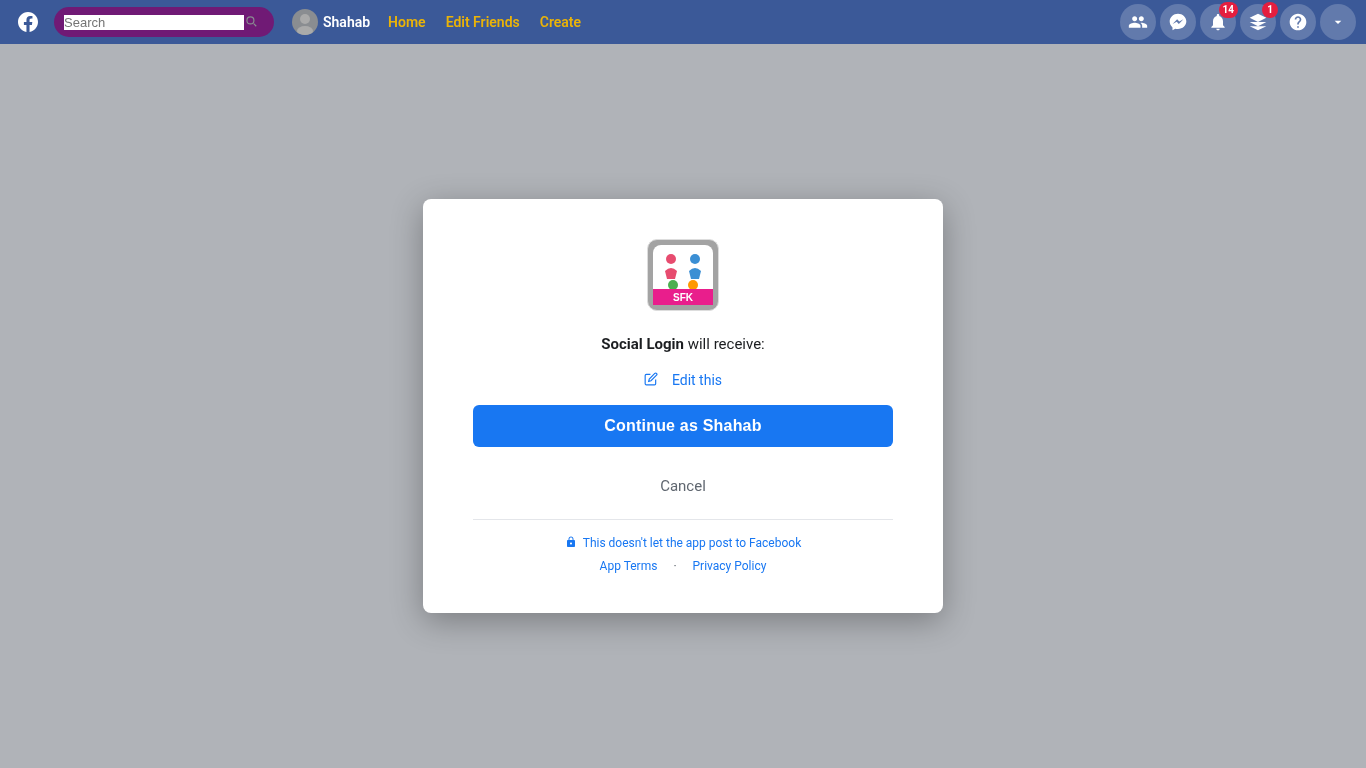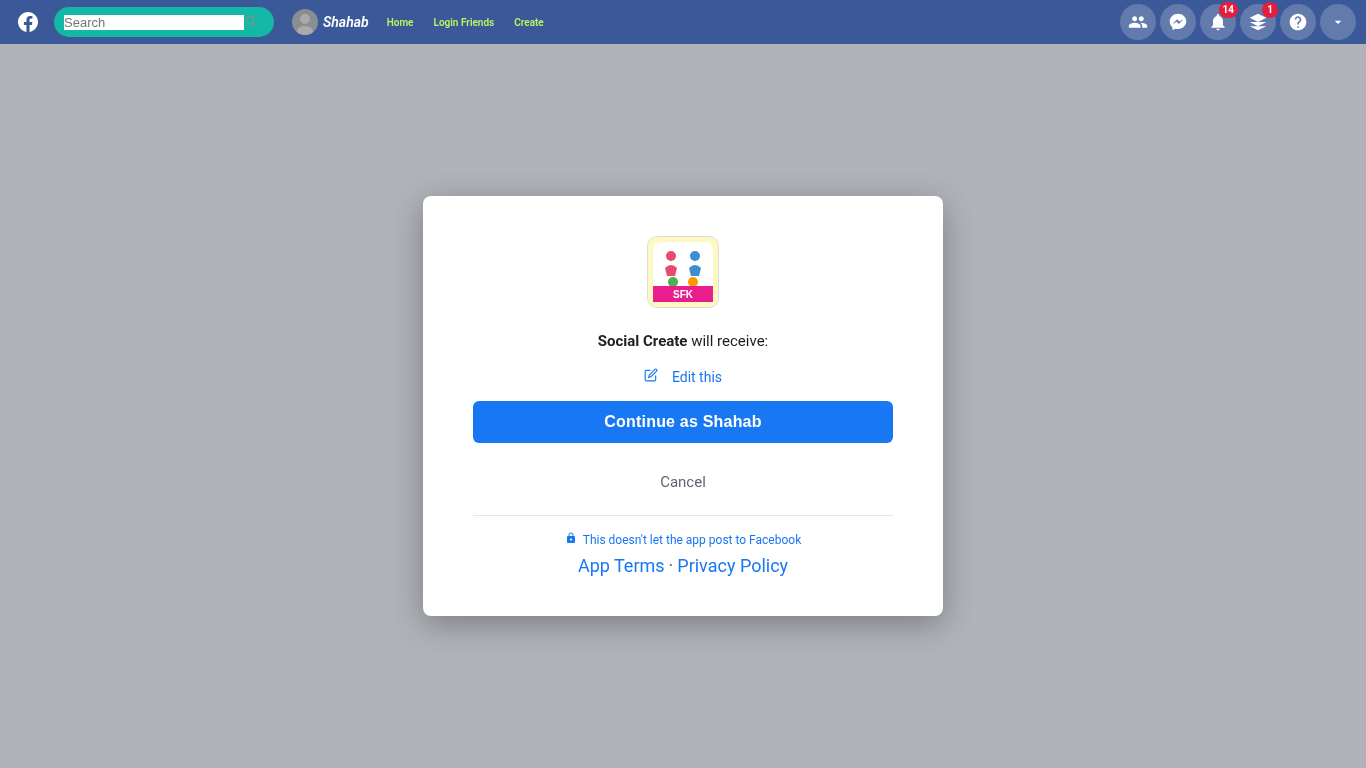--- a/index.html
+++ b/index.html
@@ -27,21 +27,21 @@
       justify-content: center;
       color: white;
       font-size: 22px;
       font-weight: bold;
       font-family: Georgia, serif;
       flex-shrink: 0;
     }
     .search-bar {
       display: flex;
       align-items: center;
-      background: #14b8a6;
+      background: #701a75;
       border-radius: 20px;
       padding: 0 10px;
       height: 30px;
       width: 220px;
     }
     .search-bar input {
       border: none;
       outline: none;
       font-size: 13px;
       width: 180px;
@@ -52,43 +52,42 @@
       font-size: 14px;
     }
     .nav-user {
       display: flex;
       align-items: center;
       gap: 5px;
       color: white;
       font-size: 14px;
       font-weight: 600;
       margin-left: 10px;
-      font-style: italic;
     }
     .nav-user .avatar {
       width: 26px;
       height: 26px;
       border-radius: 50%;
       background: #8a8d91;
       overflow: hidden;
       display: flex;
       align-items: center;
       justify-content: center;
       font-size: 14px;
     }
     .nav-links {
       display: flex;
       align-items: center;
       gap: 20px;
       margin-left: 10px;
     }
     .nav-links a {
-      color: #bef264;
+      color: #eab308;
       text-decoration: none;
-      font-size: 10px;
+      font-size: 14px;
       font-weight: 600;
     }
     .nav-icons {
       display: flex;
       align-items: center;
       gap: 4px;
       margin-left: auto;
     }
     .nav-icon-btn {
       width: 36px;
@@ -142,21 +141,21 @@
       box-shadow: 0 8px 32px rgba(0,0,0,0.3);
     }
 
     
     .sfk-logo {
       width: 72px;
       height: 72px;
       margin-bottom: 22px;
       border-radius: 10px;
       overflow: hidden;
-      background: #fef9c3;
+      background: #a3a3a3;
       border: 1px solid #ddd;
       display: flex;
       align-items: center;
       justify-content: center;
       flex-direction: column;
       padding: 4px;
     }
     .sfk-icon {
       width: 60px;
       height: 60px;
@@ -224,22 +223,22 @@
       font-size: 12px;
       margin-bottom: 8px;
     }
     .lock-icon {
       font-size: 13px;
     }
 
     .footer-links {
       display: flex;
       align-items: center;
-      gap: 4px;
-      font-size: 18px;
+      gap: 16px;
+      font-size: 12px;
     }
     .footer-links a {
       color: #1877f2;
       text-decoration: none;
     }
     .footer-dot {
       color: #606770;
     }
   </style>
 </head>
@@ -267,21 +266,21 @@
         <circle cx="13" cy="10" r="5" fill="#aaa"></circle>
         <ellipse cx="13" cy="22" rx="8" ry="5" fill="#aaa"></ellipse>
         <circle cx="13" cy="13" r="13" fill="none"></circle>
       </svg>
     </div>
     <span>Shahab</span>
   </div>
 
   <div class="nav-links">
     <a href="#">Home</a>
-    <a href="#">Login Friends</a>
+    <a href="#">Edit Friends</a>
     <a href="#">Create</a>
   </div>
 
   <div class="nav-icons">
 
     <div class="nav-icon-btn">
       <svg width="20" height="20" viewBox="0 0 24 24" fill="white">
         <path d="M16 11c1.66 0 2.99-1.34 2.99-3S17.66 5 16 5c-1.66 0-3 1.34-3 3s1.34 3 3 3zm-8 0c1.66 0 2.99-1.34 2.99-3S9.66 5 8 5C6.34 5 5 6.34 5 8s1.34 3 3 3zm0 2c-2.33 0-7 1.17-7 3.5V19h14v-2.5c0-2.33-4.67-3.5-7-3.5zm8 0c-.29 0-.62.02-.97.05 1.16.84 1.97 1.97 1.97 3.45V19h6v-2.5c0-2.33-4.67-3.5-7-3.5z"></path>
       </svg>
     </div>
@@ -340,21 +339,21 @@
 
         <ellipse cx="40" cy="40" rx="5" ry="5" fill="#ff9800"></ellipse>
         <path d="M34 52 Q40 46 46 52 L44 58 L36 58 Z" fill="#ff9800"></path>
 
         <rect x="0" y="44" width="60" height="16" rx="0" fill="#e91e8c"></rect>
         <text x="30" y="56" text-anchor="middle" fill="white" font-size="10" font-weight="bold" font-family="Arial">SFK</text>
       </svg>
     </div>
 
     <p class="modal-desc">
-      <strong>Social Create</strong><span> will receive:</span><br>
+      <strong>Social Login</strong><span> will receive:</span><br>
     </p>
 
     <a class="edit-this-link" href="#">
       <span class="edit-icon">
         <svg width="14" height="14" viewBox="0 0 24 24" fill="none" stroke="#1877f2" stroke-width="2">
           <path d="M11 4H4a2 2 0 0 0-2 2v14a2 2 0 0 0 2 2h14a2 2 0 0 0 2-2v-7"></path>
           <path d="M18.5 2.5a2.121 2.121 0 0 1 3 3L12 15l-4 1 1-4 9.5-9.5z"></path>
         </svg>
       </span>
       <span>Edit this</span>

